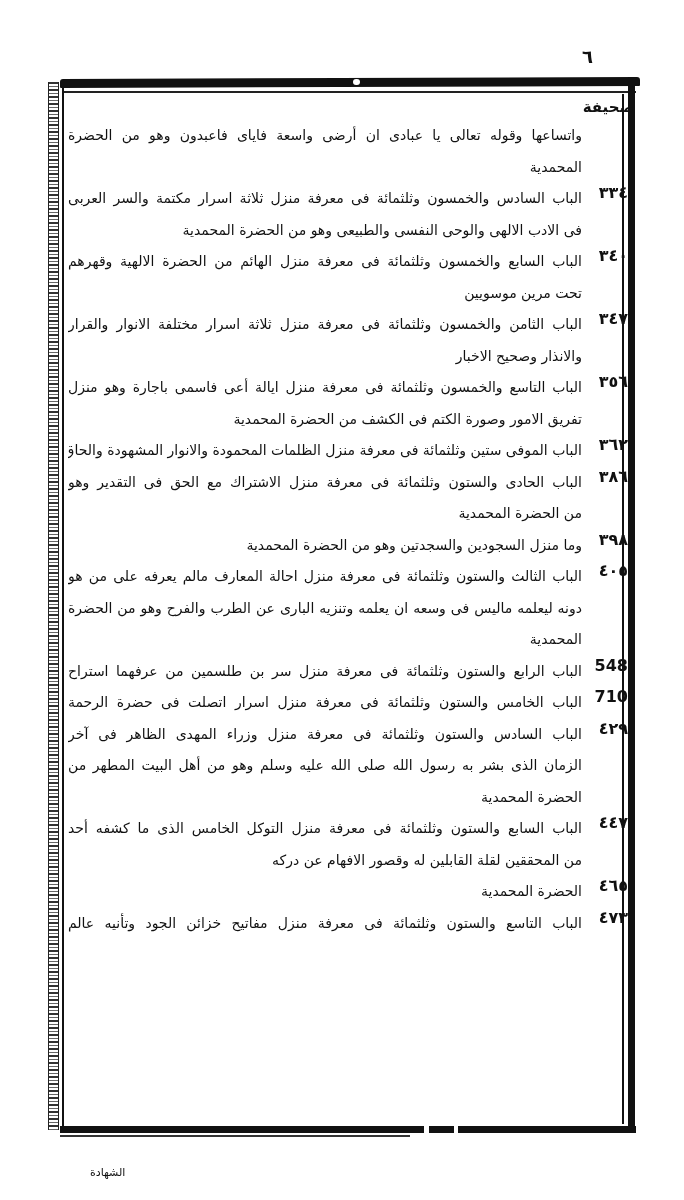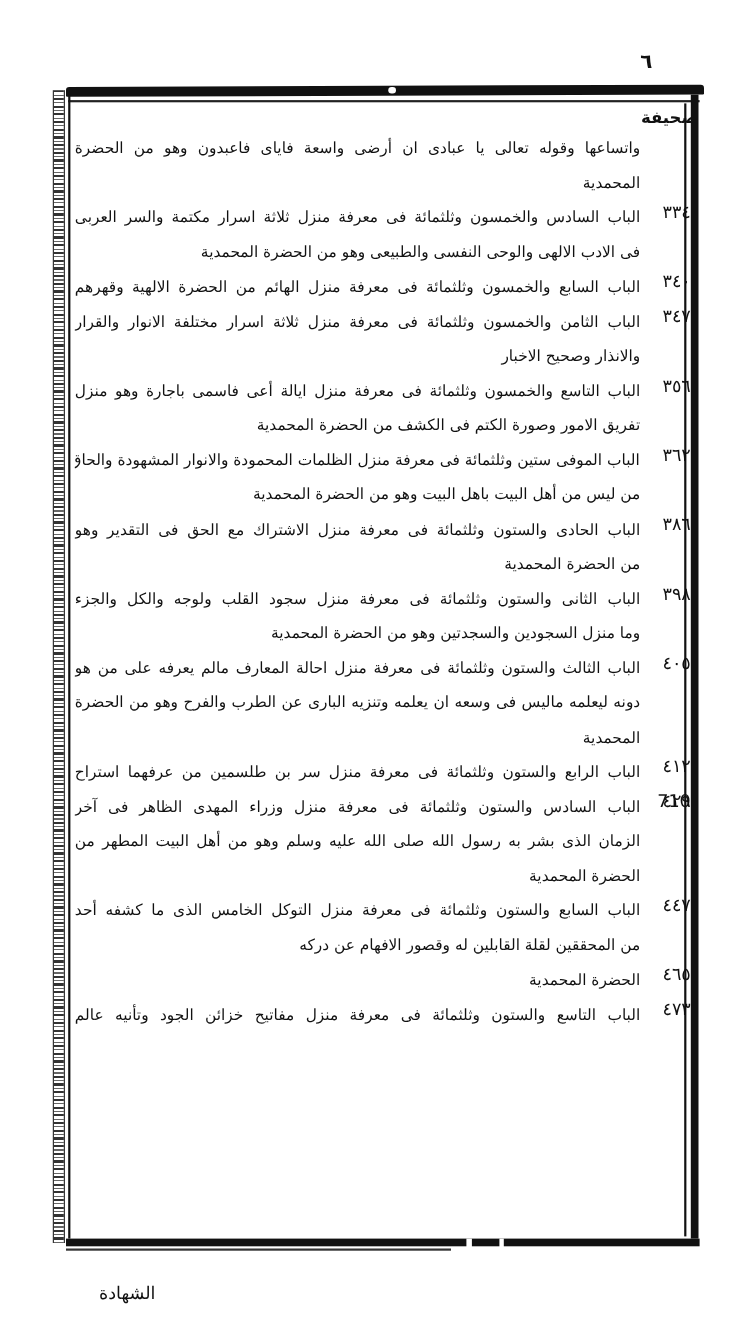--- a/index.html
+++ b/index.html
@@ -14,28 +14,28 @@
   .left-border { position:absolute; left:0; top:4px; width:9px; height:1048px;
                  background:repeating-linear-gradient(180deg,#333 0 2px,#fff 2px 4px,#666 4px 5px,#fff 5px 7px);
                  border-left:1px solid #222; border-right:1px solid #222; }
   .left-line { position:absolute; left:14px; top:8px; width:2px; height:1040px; background:#111; }
   .right-border-thick { position:absolute; left:580px; top:8px; width:7px; height:1040px; background:#111; }
   .right-border-thin { position:absolute; left:574px; top:16px; width:2px; height:1030px; background:#111; }
   .rule-bottom { position:absolute; left:12px; top:1048px; width:576px; height:7px; background:#111; }
   .rule-bottom-gap { position:absolute; left:376px; top:1048px; width:5px; height:8px; background:#fff; }
   .rule-bottom-gap2 { position:absolute; left:406px; top:1048px; width:4px; height:8px; background:#fff; }
   .rule-bottom-under { position:absolute; left:12px; top:1057px; width:350px; height:2px; background:#333; }
-  .catchword { position:absolute; left:90px; top:1166px; font-size:16px; direction:rtl; }
+  .catchword { position:absolute; left:90px; top:1166px; font-size:11px; direction:rtl; }
 
   .col-header { position:absolute; left:558px; top:98px; width:76px; text-align:right;
                 font-size:15px; font-weight:bold; direction:rtl; }
   .content { position:absolute; left:68px; top:120px; width:560px; direction:rtl; }
   .entry { position:relative; }
   .entry .num { position:absolute; right:0; top:0; width:42px; text-align:right;
-                font-size:16px; font-weight:normal; }
+                font-size:16px; font-weight:bold; }
   .entry .text { margin-right:46px; font-size:14px; line-height:31.5px; text-align:justify;
                  text-align-last:right; }
   .text .line { display:block; white-space:nowrap; overflow:hidden; }
   .text .line.first { text-align-last:justify; }
 </style>
 </head>
 <body>
 
 <div class="page-number">٦</div>
 
@@ -67,74 +67,74 @@
     <span class="num">٣٣٤</span>
     <div class="text">
       <span class="line first">الباب السادس والخمسون وثلثمائة فى معرفة منزل ثلاثة اسرار مكتمة والسر العربى</span>
       <span class="line">فى الادب الالهى والوحى النفسى والطبيعى وهو من الحضرة المحمدية</span>
     </div>
   </div>
   <div class="entry">
     <span class="num">٣٤٠</span>
     <div class="text">
       <span class="line first">الباب السابع والخمسون وثلثمائة فى معرفة منزل الهائم من الحضرة الالهية وقهرهم</span>
+      <span class="line">تحت مرين موسويين</span>
     </div>
   </div>
   <div class="entry">
     <span class="num">٣٤٧</span>
     <div class="text">
       <span class="line first">الباب الثامن والخمسون وثلثمائة فى معرفة منزل ثلاثة اسرار مختلفة الانوار والقرار</span>
       <span class="line">والانذار وصحيح الاخبار</span>
     </div>
   </div>
   <div class="entry">
     <span class="num">٣٥٦</span>
     <div class="text">
       <span class="line first">الباب التاسع والخمسون وثلثمائة فى معرفة منزل ايالة أعى فاسمى باجارة وهو منزل</span>
       <span class="line">تفريق الامور وصورة الكتم فى الكشف من الحضرة المحمدية</span>
     </div>
   </div>
   <div class="entry">
     <span class="num">٣٦٢</span>
     <div class="text">
       <span class="line first">الباب الموفى ستين وثلثمائة فى معرفة منزل الظلمات المحمودة والانوار المشهودة والحاق</span>
-      <span class="line">من ليس من أهل البيت باهل البيت  وهو من الحضرة المحمدية</span>
     </div>
   </div>
   <div class="entry">
     <span class="num">٣٨٦</span>
     <div class="text">
       <span class="line first">الباب الحادى والستون وثلثمائة فى معرفة منزل الاشتراك مع الحق فى التقدير وهو</span>
       <span class="line">من الحضرة المحمدية</span>
     </div>
   </div>
   <div class="entry">
     <span class="num">٣٩٨</span>
     <div class="text">
-      <span class="line first">الباب الثانى والستون وثلثمائة فى معرفة منزل سجود القلب ولوجه والكل والجزء</span>
       <span class="line">وما منزل السجودين والسجدتين وهو من الحضرة المحمدية</span>
     </div>
   </div>
   <div class="entry">
     <span class="num">٤٠٥</span>
     <div class="text">
       <span class="line first">الباب الثالث والستون وثلثمائة فى معرفة منزل احالة المعارف مالم يعرفه على من هو</span>
       <span class="line first">دونه ليعلمه ماليس فى وسعه ان يعلمه وتنزيه البارى عن الطرب والفرح وهو من الحضرة</span>
       <span class="line">المحمدية</span>
     </div>
   </div>
   <div class="entry">
-    <span class="num">٤١٢</span>
+    <span class="num">548</span>
     <div class="text">
       <span class="line first">الباب الرابع والستون وثلثمائة فى معرفة منزل سر بن طلسمين من عرفهما استراح</span>
     </div>
   </div>
   <div class="entry">
     <span class="num">710</span>
     <div class="text">
+      <span class="line first">الباب الخامس والستون وثلثمائة فى معرفة منزل اسرار اتصلت فى حضرة الرحمة</span>
     </div>
   </div>
   <div class="entry">
     <span class="num">٤٢٩</span>
     <div class="text">
       <span class="line first">الباب السادس والستون وثلثمائة فى معرفة منزل وزراء المهدى الظاهر فى آخر</span>
       <span class="line first">الزمان الذى بشر به رسول الله صلى الله عليه وسلم وهو من أهل البيت المطهر من</span>
       <span class="line">الحضرة المحمدية</span>
     </div>
   </div>

